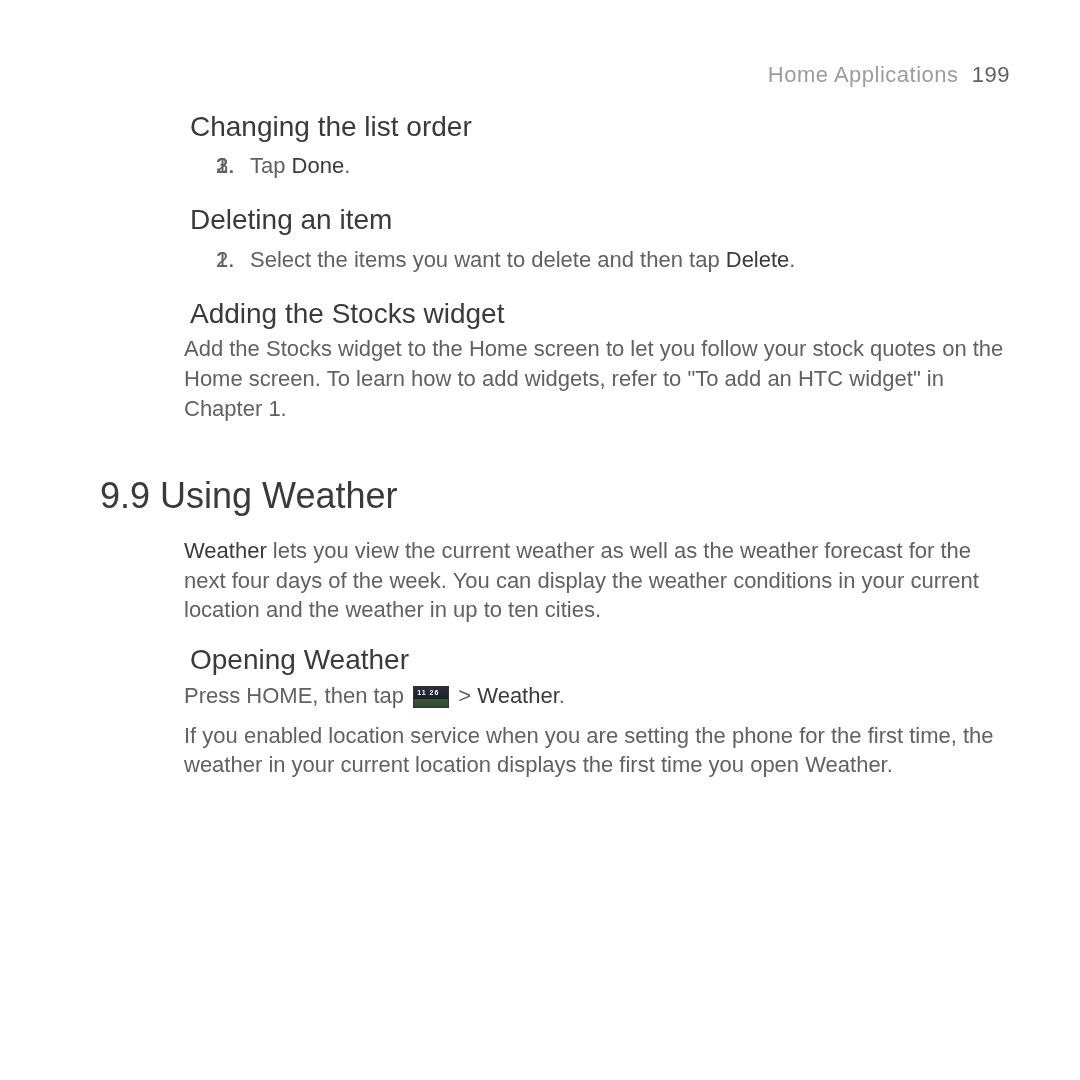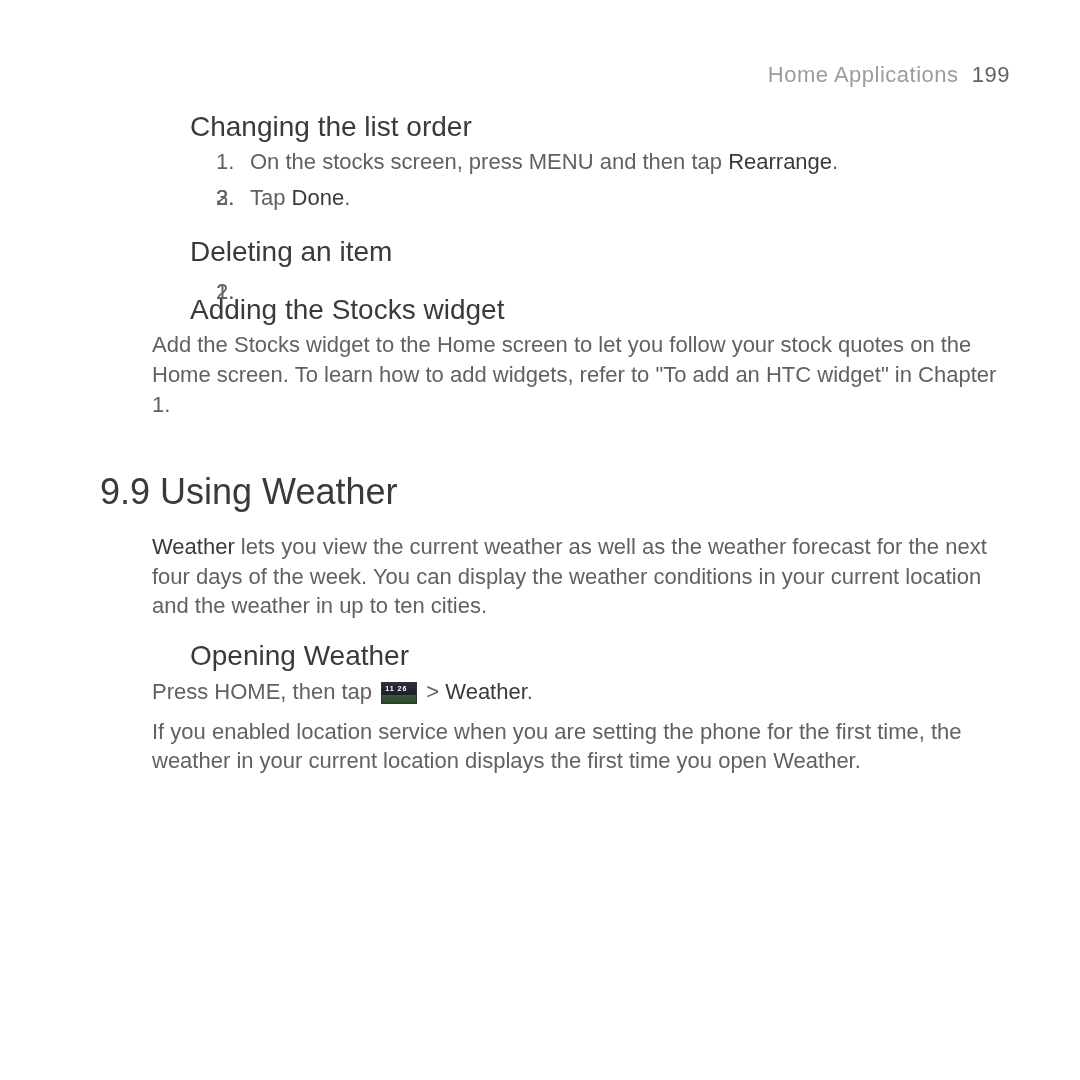--- a/index.html
+++ b/index.html
@@ -45,21 +45,21 @@
       position: relative;
       padding-left: 34px;
       margin-bottom: 6px;
     }
     ol.steps li .num {
       position: absolute;
       left: 0;
       color: #616161;
     }
     .body-text {
-      margin-left: 52px;
+      margin-left: 84px;
       margin-bottom: 10px;
     }
     .strong { color: #3a3a3a; }
     .drag-icon {
       display: inline-block;
       width: 24px;
       height: 18px;
       vertical-align: -3px;
       border: 1px solid #7fb81e;
       border-radius: 3px;
@@ -97,42 +97,42 @@
 
 <div class="header-line">
   <span>Home Applications</span>
   &nbsp;<span class="page-num">199</span>
 </div>
 
 <h2 class="section-h">Changing the list order</h2>
 <ol class="steps">
   <li>
     <span class="num">1.</span>
-    <span>
-      <span>On the stocks screen, press MENU and then tap </span><span class="strong">Rearrange</span><span>.</span>
-    </span>
   </li>
   <li>
     <span class="num">2.</span>
   </li>
   <li>
     <span class="num">3.</span>
     <span>
       <span>Tap </span><span class="strong">Done</span><span>.</span>
     </span>
   </li>
 </ol>
 
 <h2 class="section-h">Deleting an item</h2>
 <ol class="steps">
   <li>
     <span class="num">1.</span>
   </li>
   <li>
     <span class="num">2.</span>
+    <span>
+      <span>Select the items you want to delete and then tap </span><span class="strong">Delete</span><span>.</span>
+    </span>
   </li>
 </ol>
 
 <h2 class="section-h">Adding the Stocks widget</h2>
 <p class="body-text">Add the Stocks widget to the Home screen to let you follow your stock quotes on the Home screen. To learn how to add widgets, refer to "To add an HTC widget" in Chapter 1.</p>
 
 <h1 class="chapter-h">9.9  Using Weather</h1>
 <p class="body-text">
   <span class="strong">Weather</span><span> lets you view the current weather as well as the weather forecast for the next four days of the week. You can display the weather conditions in your current location and the weather in up to ten cities.</span>
 </p>

